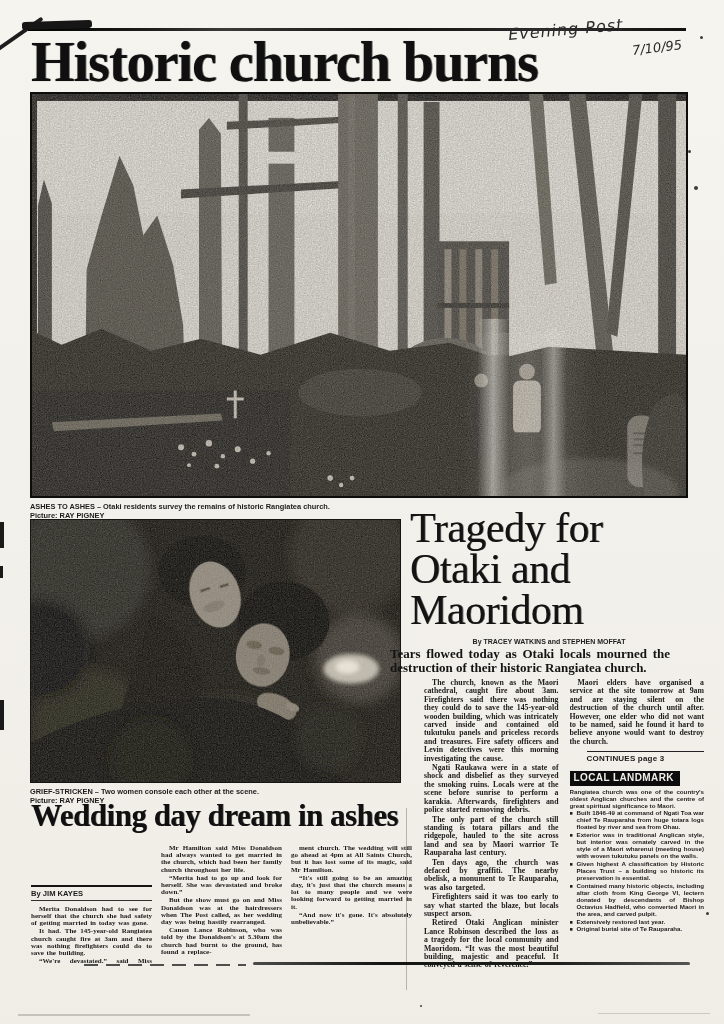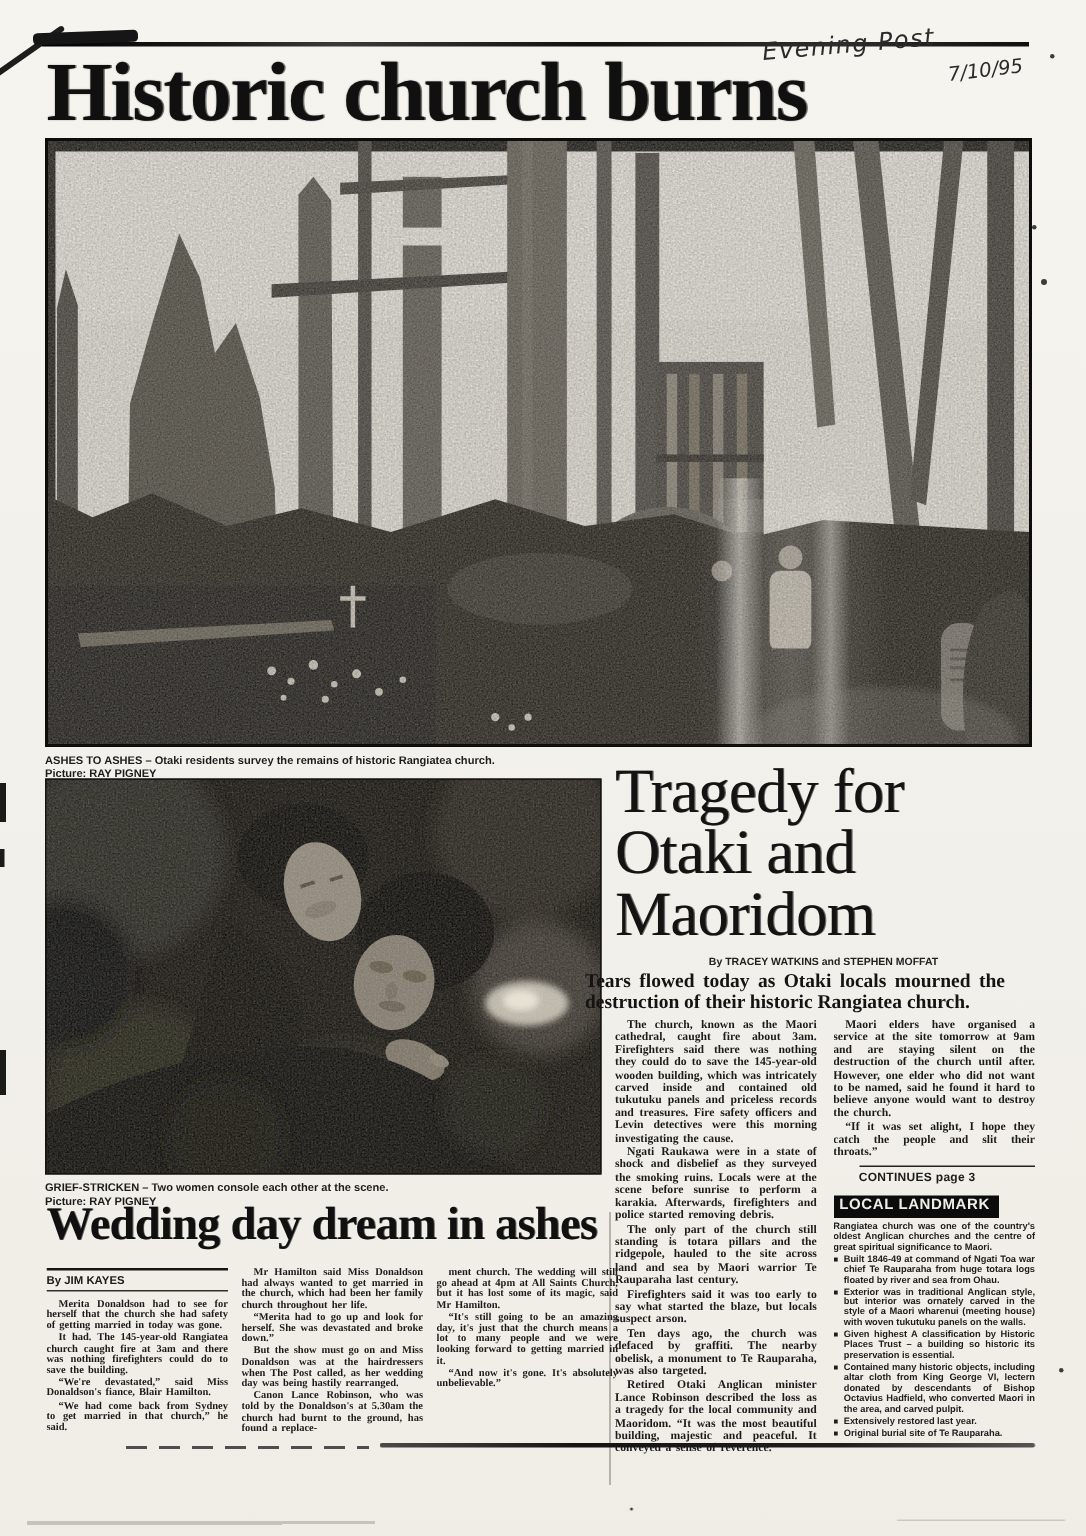--- a/index.html
+++ b/index.html
@@ -31,29 +31,29 @@
   .cap-grief{left:30px;top:787px;width:371px;}
   
   .p{margin:0 0 1px;text-indent:8px;text-align:justify;word-spacing:1px;}
   .bodycol{overflow:hidden;}
   
   .wed-headline{position:absolute;left:31px;top:798px;width:382px;font-size:31px;font-weight:bold;
                 letter-spacing:-0.5px;color:#101010;text-shadow:0.6px 0 0 rgba(20,20,20,.6);}
   .wed-cols{position:absolute;left:31px;top:845px;width:381px;height:118px;display:flex;gap:9px;}
   .wed-cols .bodycol{flex:1;font-size:7px;line-height:1.03;font-weight:bold;color:#1b1b1b;}
   .wed-byline{border-top:2px solid #161616;border-bottom:1px solid #2e2e2e;padding:3px 0 2px;
-              margin-bottom:5px;font-family:"Liberation Sans",sans-serif;font-size:7.6px;font-weight:bold;}
+              margin-bottom:5px;font-family:"Liberation Sans",sans-serif;font-size:7.6px;font-weight:bold;margin-top:40px;}
   
   .trag-headline{position:absolute;left:410px;top:508px;width:282px;font-size:42px;line-height:.98;
                  font-weight:normal;letter-spacing:-0.5px;color:#131313;text-shadow:0.8px 0 0 rgba(20,20,20,.6);}
   .trag-byline{position:absolute;left:410px;top:638px;width:278px;text-align:center;
                font-family:"Liberation Sans",sans-serif;font-size:7px;font-weight:bold;color:#222;}
   .trag-standfirst{position:absolute;left:390px;top:647px;width:280px;font-size:13px;font-weight:bold;
                    line-height:1.1;text-align:justify;color:#141414;}
-  .trag-cols{position:absolute;left:410px;top:679px;width:280px;height:330px;display:flex;gap:11px;}
+  .trag-cols{position:absolute;left:424px;top:679px;width:280px;height:330px;display:flex;gap:11px;}
   .trag-cols .bodycol{flex:1;font-size:7.8px;line-height:1.08;font-weight:bold;color:#1b1b1b;}
   .continues{margin-top:5px;border-top:1.5px solid #222;padding-top:3px;
              font-family:"Liberation Sans",sans-serif;font-size:8px;font-weight:bold;letter-spacing:.2px;margin-left:17px;}
   
   .landmark{margin-top:7px;font-family:"Liberation Sans",sans-serif;color:#1d1d1d;}
   .lm-title{display:inline-block;background:#0c0c0c;color:#f0eee8;font-size:10px;font-weight:bold;
             letter-spacing:.4px;padding:2px 6px 2px 4px;}
   .lm-intro{margin-top:3px;font-size:6.2px;line-height:1.12;font-weight:bold;text-align:justify;}
   .lm-item{font-size:6.2px;line-height:1.12;font-weight:bold;text-align:justify;margin-top:1px;display:flex;}
   .lm-bullet{flex:0 0 7px;font-size:5.5px;}
@@ -249,27 +249,26 @@
     <div>Otaki and</div>
     <div>Maoridom</div>
   </div>
   <div class="trag-byline">By TRACEY WATKINS and STEPHEN MOFFAT</div>
   <div class="trag-standfirst">Tears flowed today as Otaki locals mourned the destruction of their historic Rangiatea church.</div>
   <div class="trag-cols">
     <div class="bodycol">
       <div class="p">The church, known as the Maori cathedral, caught fire about 3am. Firefighters said there was nothing they could do to save the 145-year-old wooden building, which was intricately carved inside and contained old tukutuku panels and priceless records and treasures. Fire safety officers and Levin detectives were this morning investigating the cause.</div>
       <div class="p">Ngati Raukawa were in a state of shock and disbelief as they surveyed the smoking ruins. Locals were at the scene before sunrise to perform a karakia. Afterwards, firefighters and police started removing debris.</div>
       <div class="p">The only part of the church still standing is totara pillars and the ridgepole, hauled to the site across land and sea by Maori warrior Te Rauparaha last century.</div>
+      <div class="p">Ten days ago, the church was defaced by graffiti. The nearby obelisk, a monument to Te Rauparaha, was also targeted.</div>
       <div class="p">Firefighters said it was too early to say what started the blaze, but locals suspect arson.</div>
-      <div class="p">Ten days ago, the church was defaced by graffiti. The nearby obelisk, a monument to Te Rauparaha, was also targeted.</div>
       <div class="p">Retired Otaki Anglican minister Lance Robinson described the loss as a tragedy for the local community and Maoridom. “It was the most beautiful building, majestic and peaceful. It conveyed a sense of reverence.”</div>
     </div>
     <div class="bodycol">
       <div class="p">Maori elders have organised a service at the site tomorrow at 9am and are staying silent on the destruction of the church until after. However, one elder who did not want to be named, said he found it hard to believe anyone would want to destroy the church.</div>
-      <div class="p">“If it was set alight, I hope they catch the people and slit their throats.”</div>
       <div class="continues">CONTINUES page 3</div>
       <div class="landmark">
         <span class="lm-title">LOCAL LANDMARK</span>
         <div class="lm-intro">Rangiatea church was one of the country's oldest Anglican churches and the centre of great spiritual significance to Maori.</div>
         <div class="lm-item">
           <span class="lm-bullet">■</span>
           <span>Built 1846-49 at command of Ngati Toa war chief Te Rauparaha from huge totara logs floated by river and sea from Ohau.</span>
           </div>
         <div class="lm-item">
           <span class="lm-bullet">■</span>

